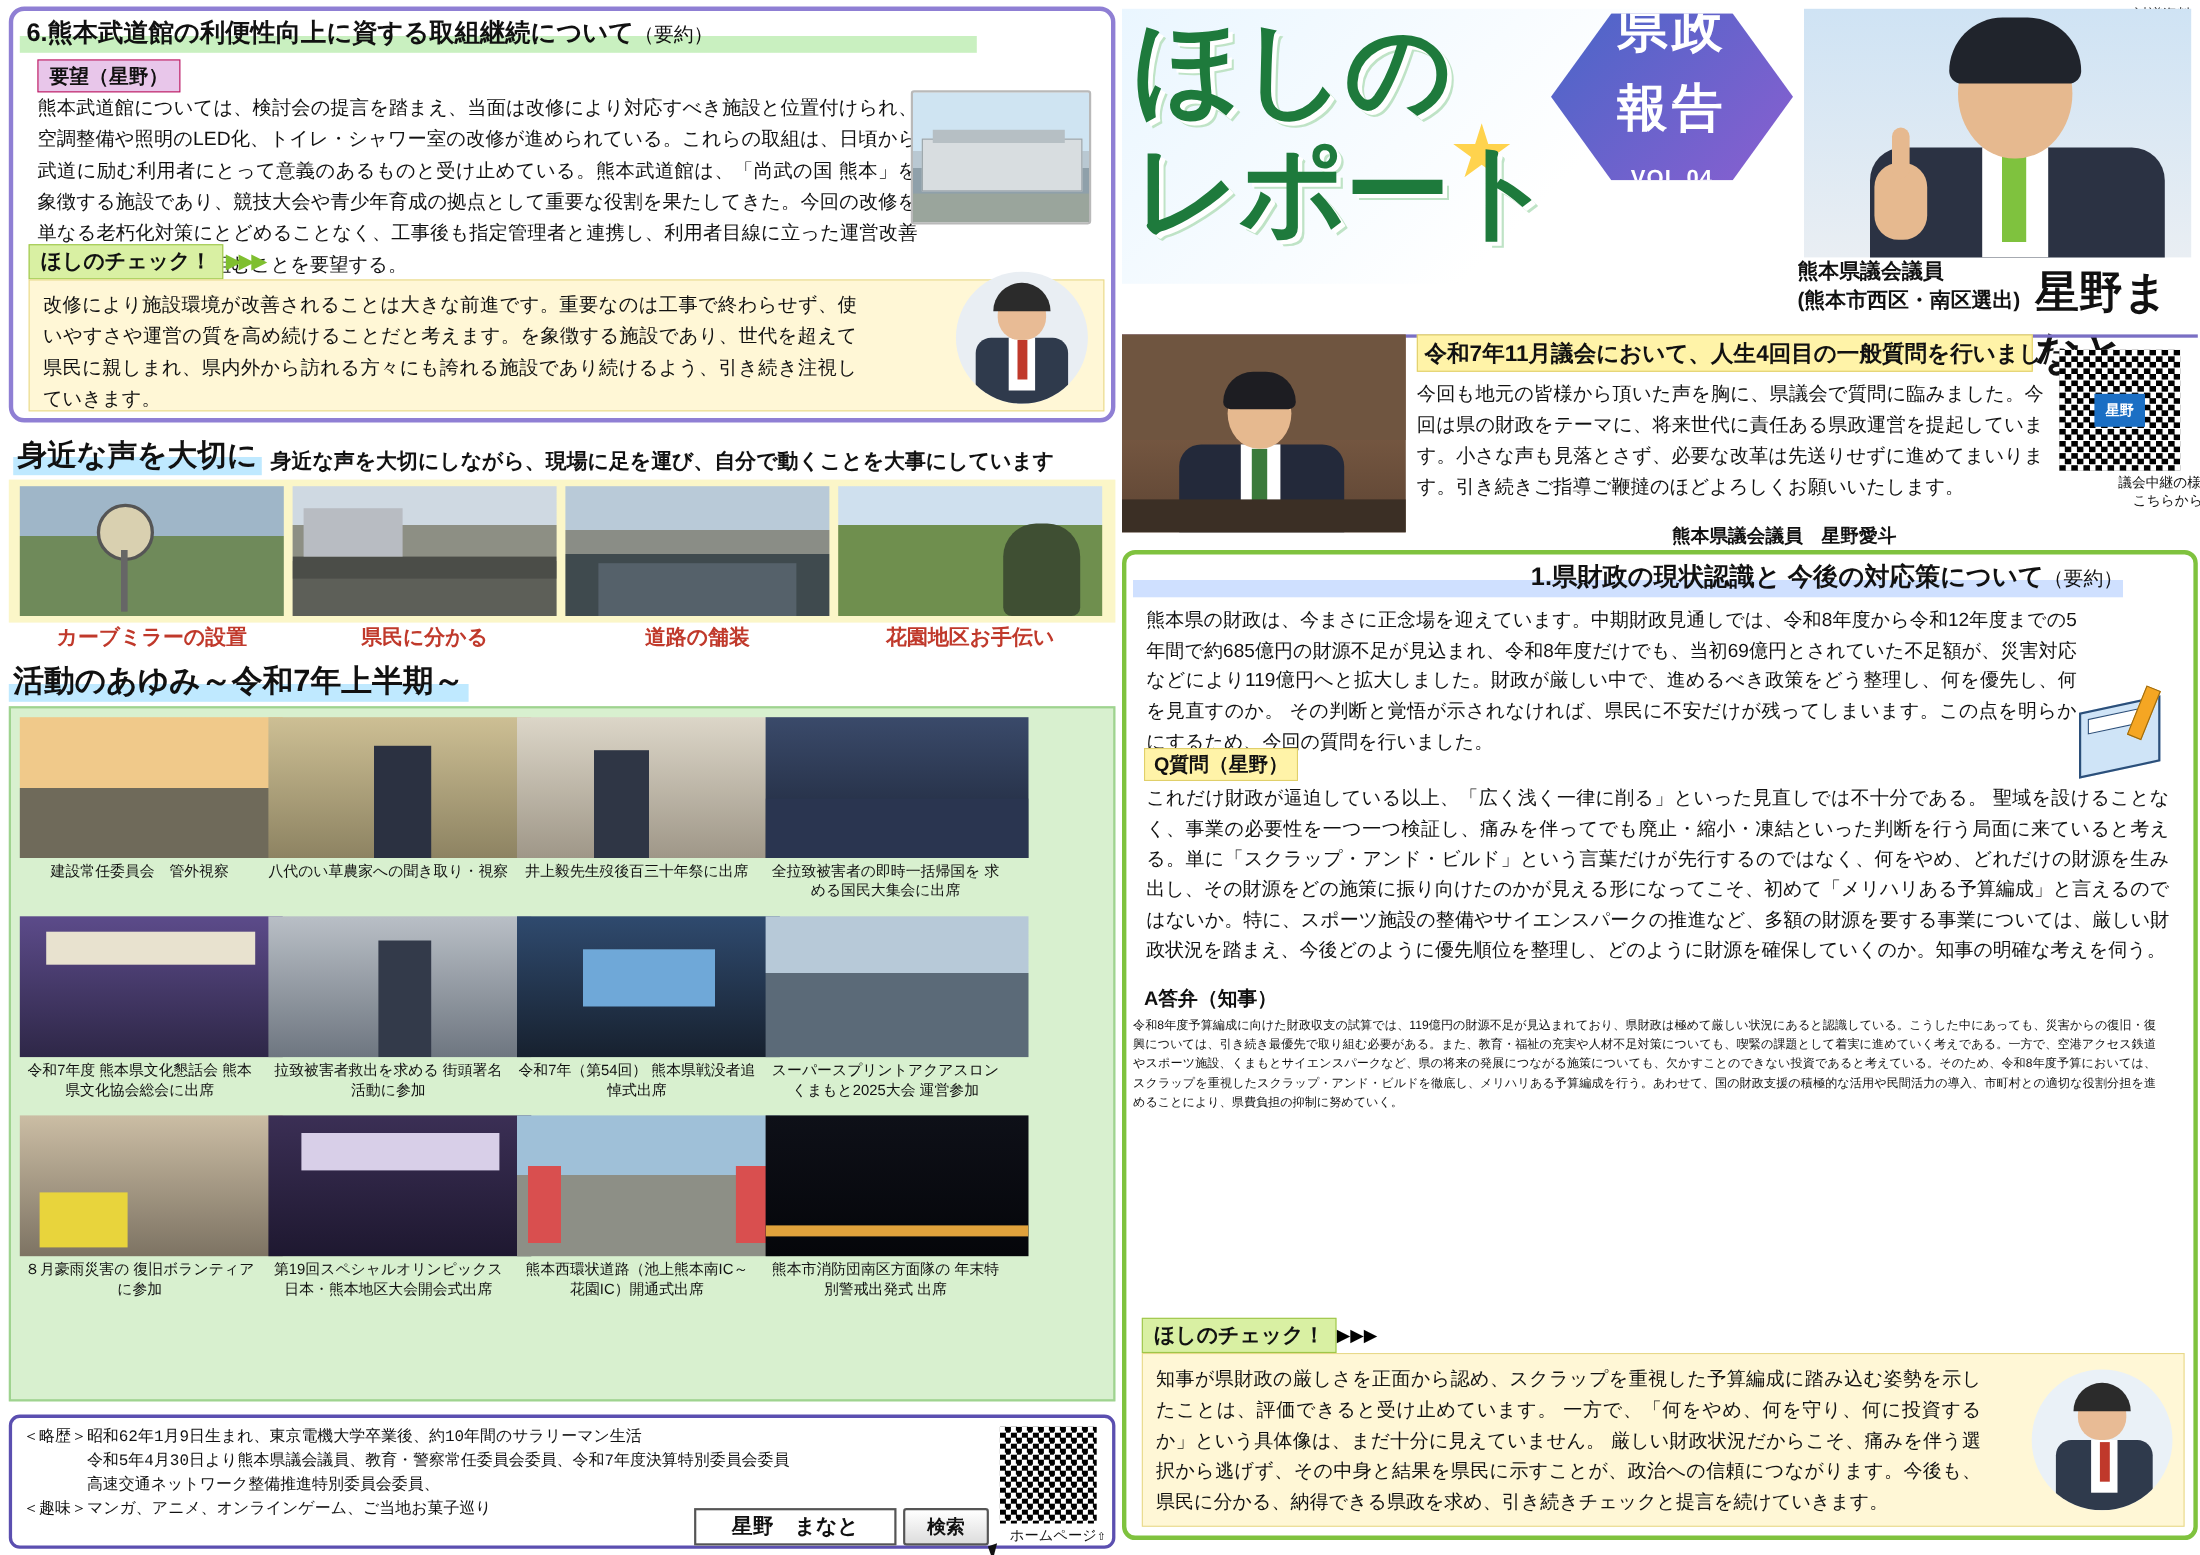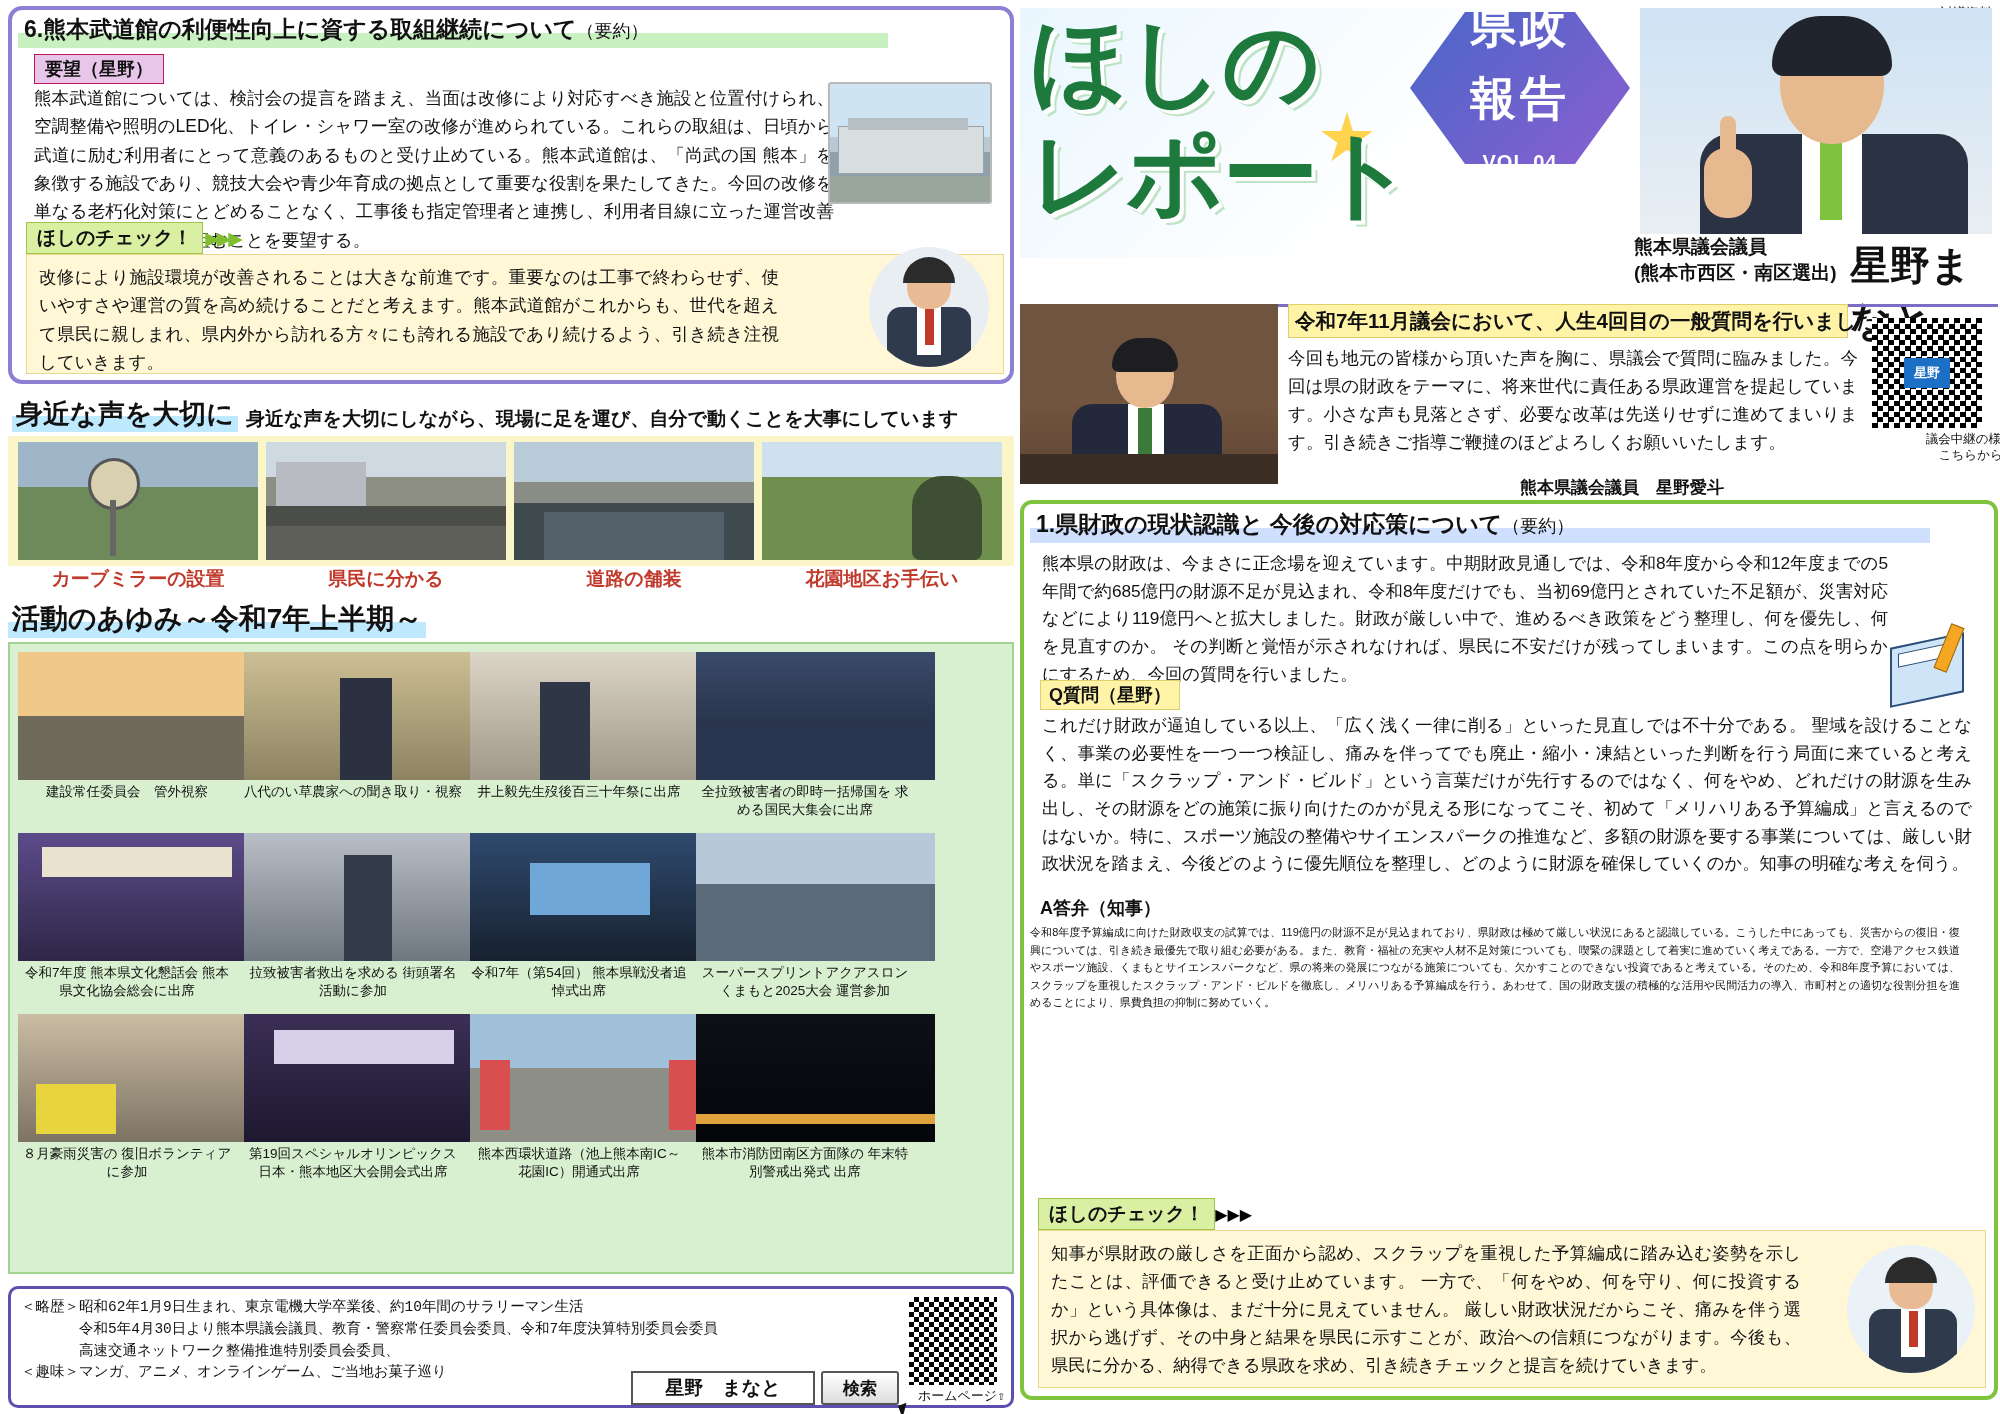--- a/index.html
+++ b/index.html
@@ -220,21 +220,21 @@
 
   
   .box1{
     position:absolute;left:0;top:500px;width:978px;height:900px;
     border:4px solid #7fc23e;border-radius:12px;background:#fff;box-sizing:border-box;
   }
   .box1-title{
     position:absolute;left:6px;top:5px;width:900px;height:34px;
     font-size:23px;font-weight:bold;color:#111;
     background:linear-gradient(to bottom,#ffffff 55%, #cfe0ff 55%);
-    padding-left:6px;box-sizing:border-box;white-space:nowrap;
+    padding-left:6px;box-sizing:border-box;white-space:nowrap;text-align:right;
   }
   .box1-title .sub{font-size:18px;font-weight:normal;}
   .b1-intro{position:absolute;left:18px;top:46px;width:846px;font-size:17.3px;line-height:1.6;color:#111;text-align:justify;}
   .calc-icon{position:absolute;right:18px;top:116px;width:96px;height:80px;}
   .calc-body{position:absolute;left:10px;top:20px;width:70px;height:56px;background:#cfe4f7;border:2px solid #2b4f7a;transform:skewY(-12deg);}
   .calc-screen{position:absolute;left:18px;top:28px;width:52px;height:12px;background:#fff;border:1px solid #2b4f7a;transform:skewY(-12deg);}
   .calc-pen{position:absolute;left:62px;top:4px;width:12px;height:46px;background:#f5a623;transform:rotate(22deg);border:1px solid #9a6a10;}
 
   .tag-q{position:absolute;left:16px;top:176px;background:#fff3a8;border:1px solid #e0cf6a;font-size:18px;font-weight:bold;padding:2px 8px;color:#111;}
   .b1-q{position:absolute;left:18px;top:208px;width:930px;font-size:17.3px;line-height:1.6;color:#111;text-align:justify;}
@@ -269,21 +269,21 @@
         <div class="bld"></div>
         <div class="bld2"></div>
         <div class="grnd"></div>
       </div>
 
       <div class="tag-check">
         <span class="lbl">ほしのチェック！</span>
         <span class="arrows">▶▶▶</span>
       </div>
       <div class="check6-body">
-        <div class="txt">改修により施設環境が改善されることは大きな前進です。重要なのは工事で終わらせず、使いやすさや運営の質を高め続けることだと考えます。熊本武道館がこれからも、世代を超えて県民に親しまれ、県内外から訪れる方々にも誇れる施設であり続けるよう、引き続き注視していきます。</div>
+        <div class="txt">改修により施設環境が改善されることは大きな前進です。重要なのは工事で終わらせず、使いやすさや運営の質を高め続けることだと考えます。を象徴する施設であり、世代を超えて県民に親しまれ、県内外から訪れる方々にも誇れる施設であり続けるよう、引き続き注視していきます。</div>
         <div class="avatar6">
           <div class="av-body"></div>
           <div class="av-shirt"></div>
           <div class="av-tie"></div>
           <div class="av-head"></div>
           <div class="av-hair"></div>
         </div>
       </div>
     </div>
 

